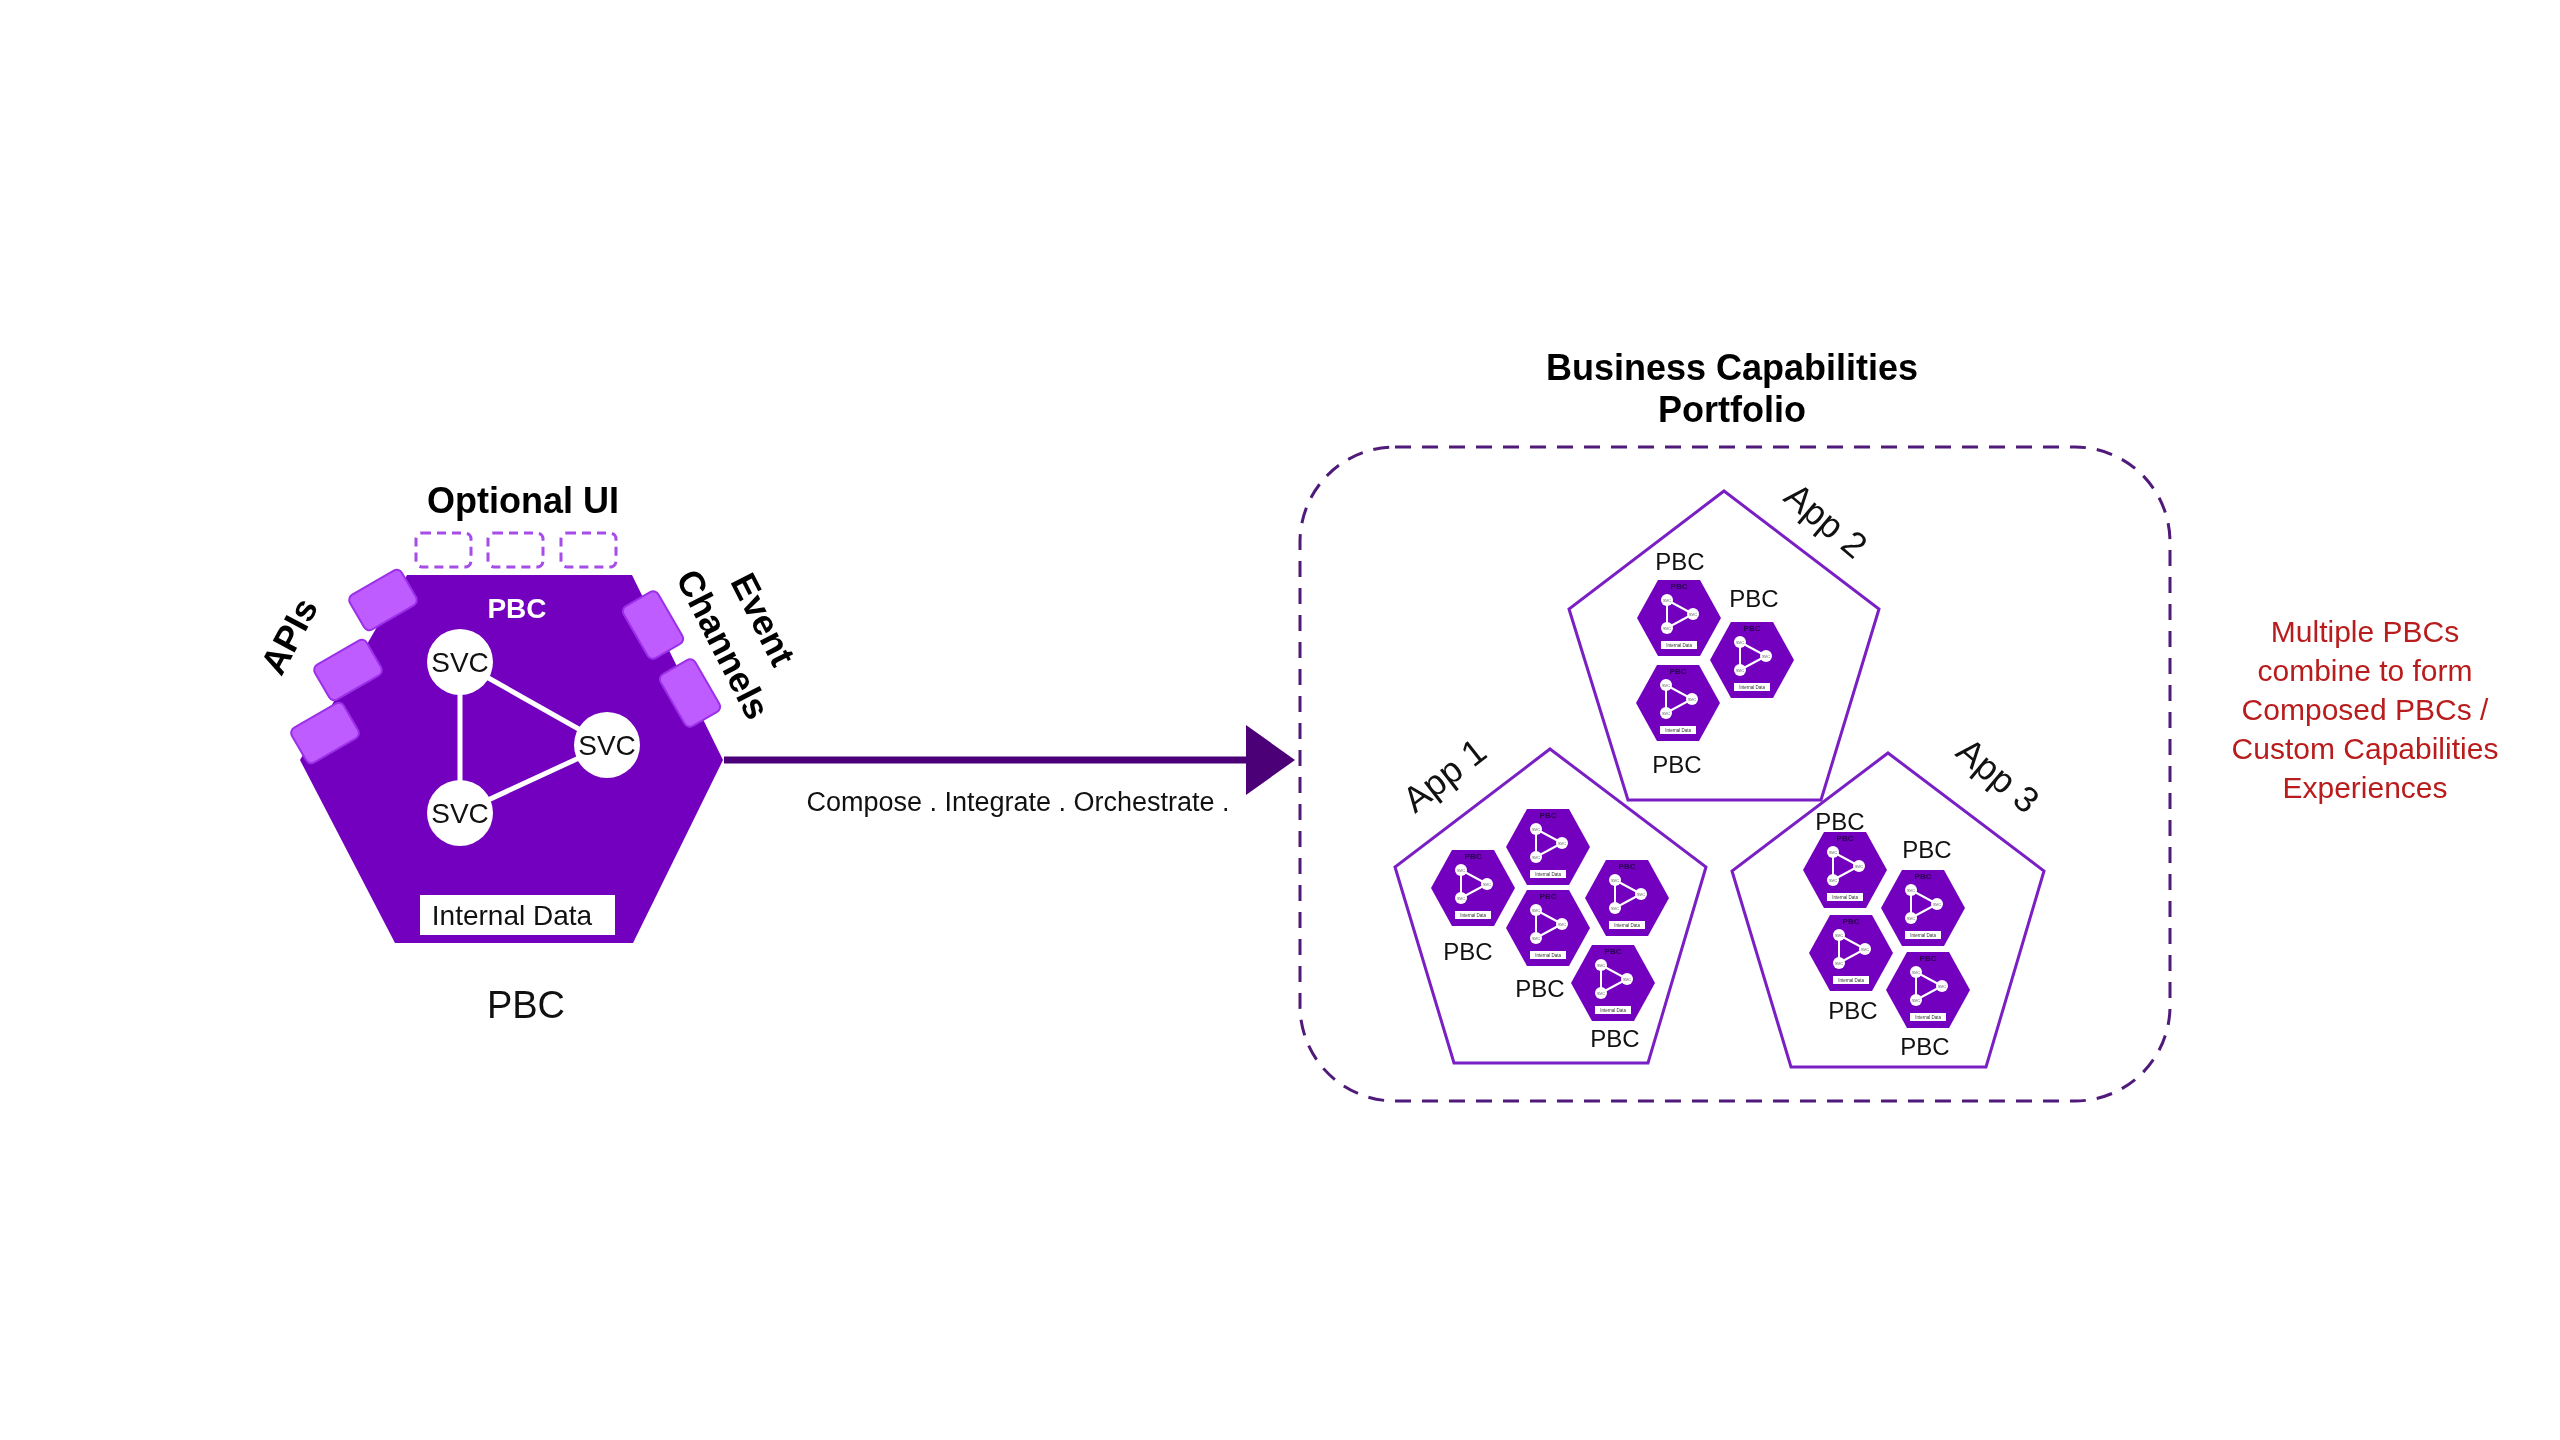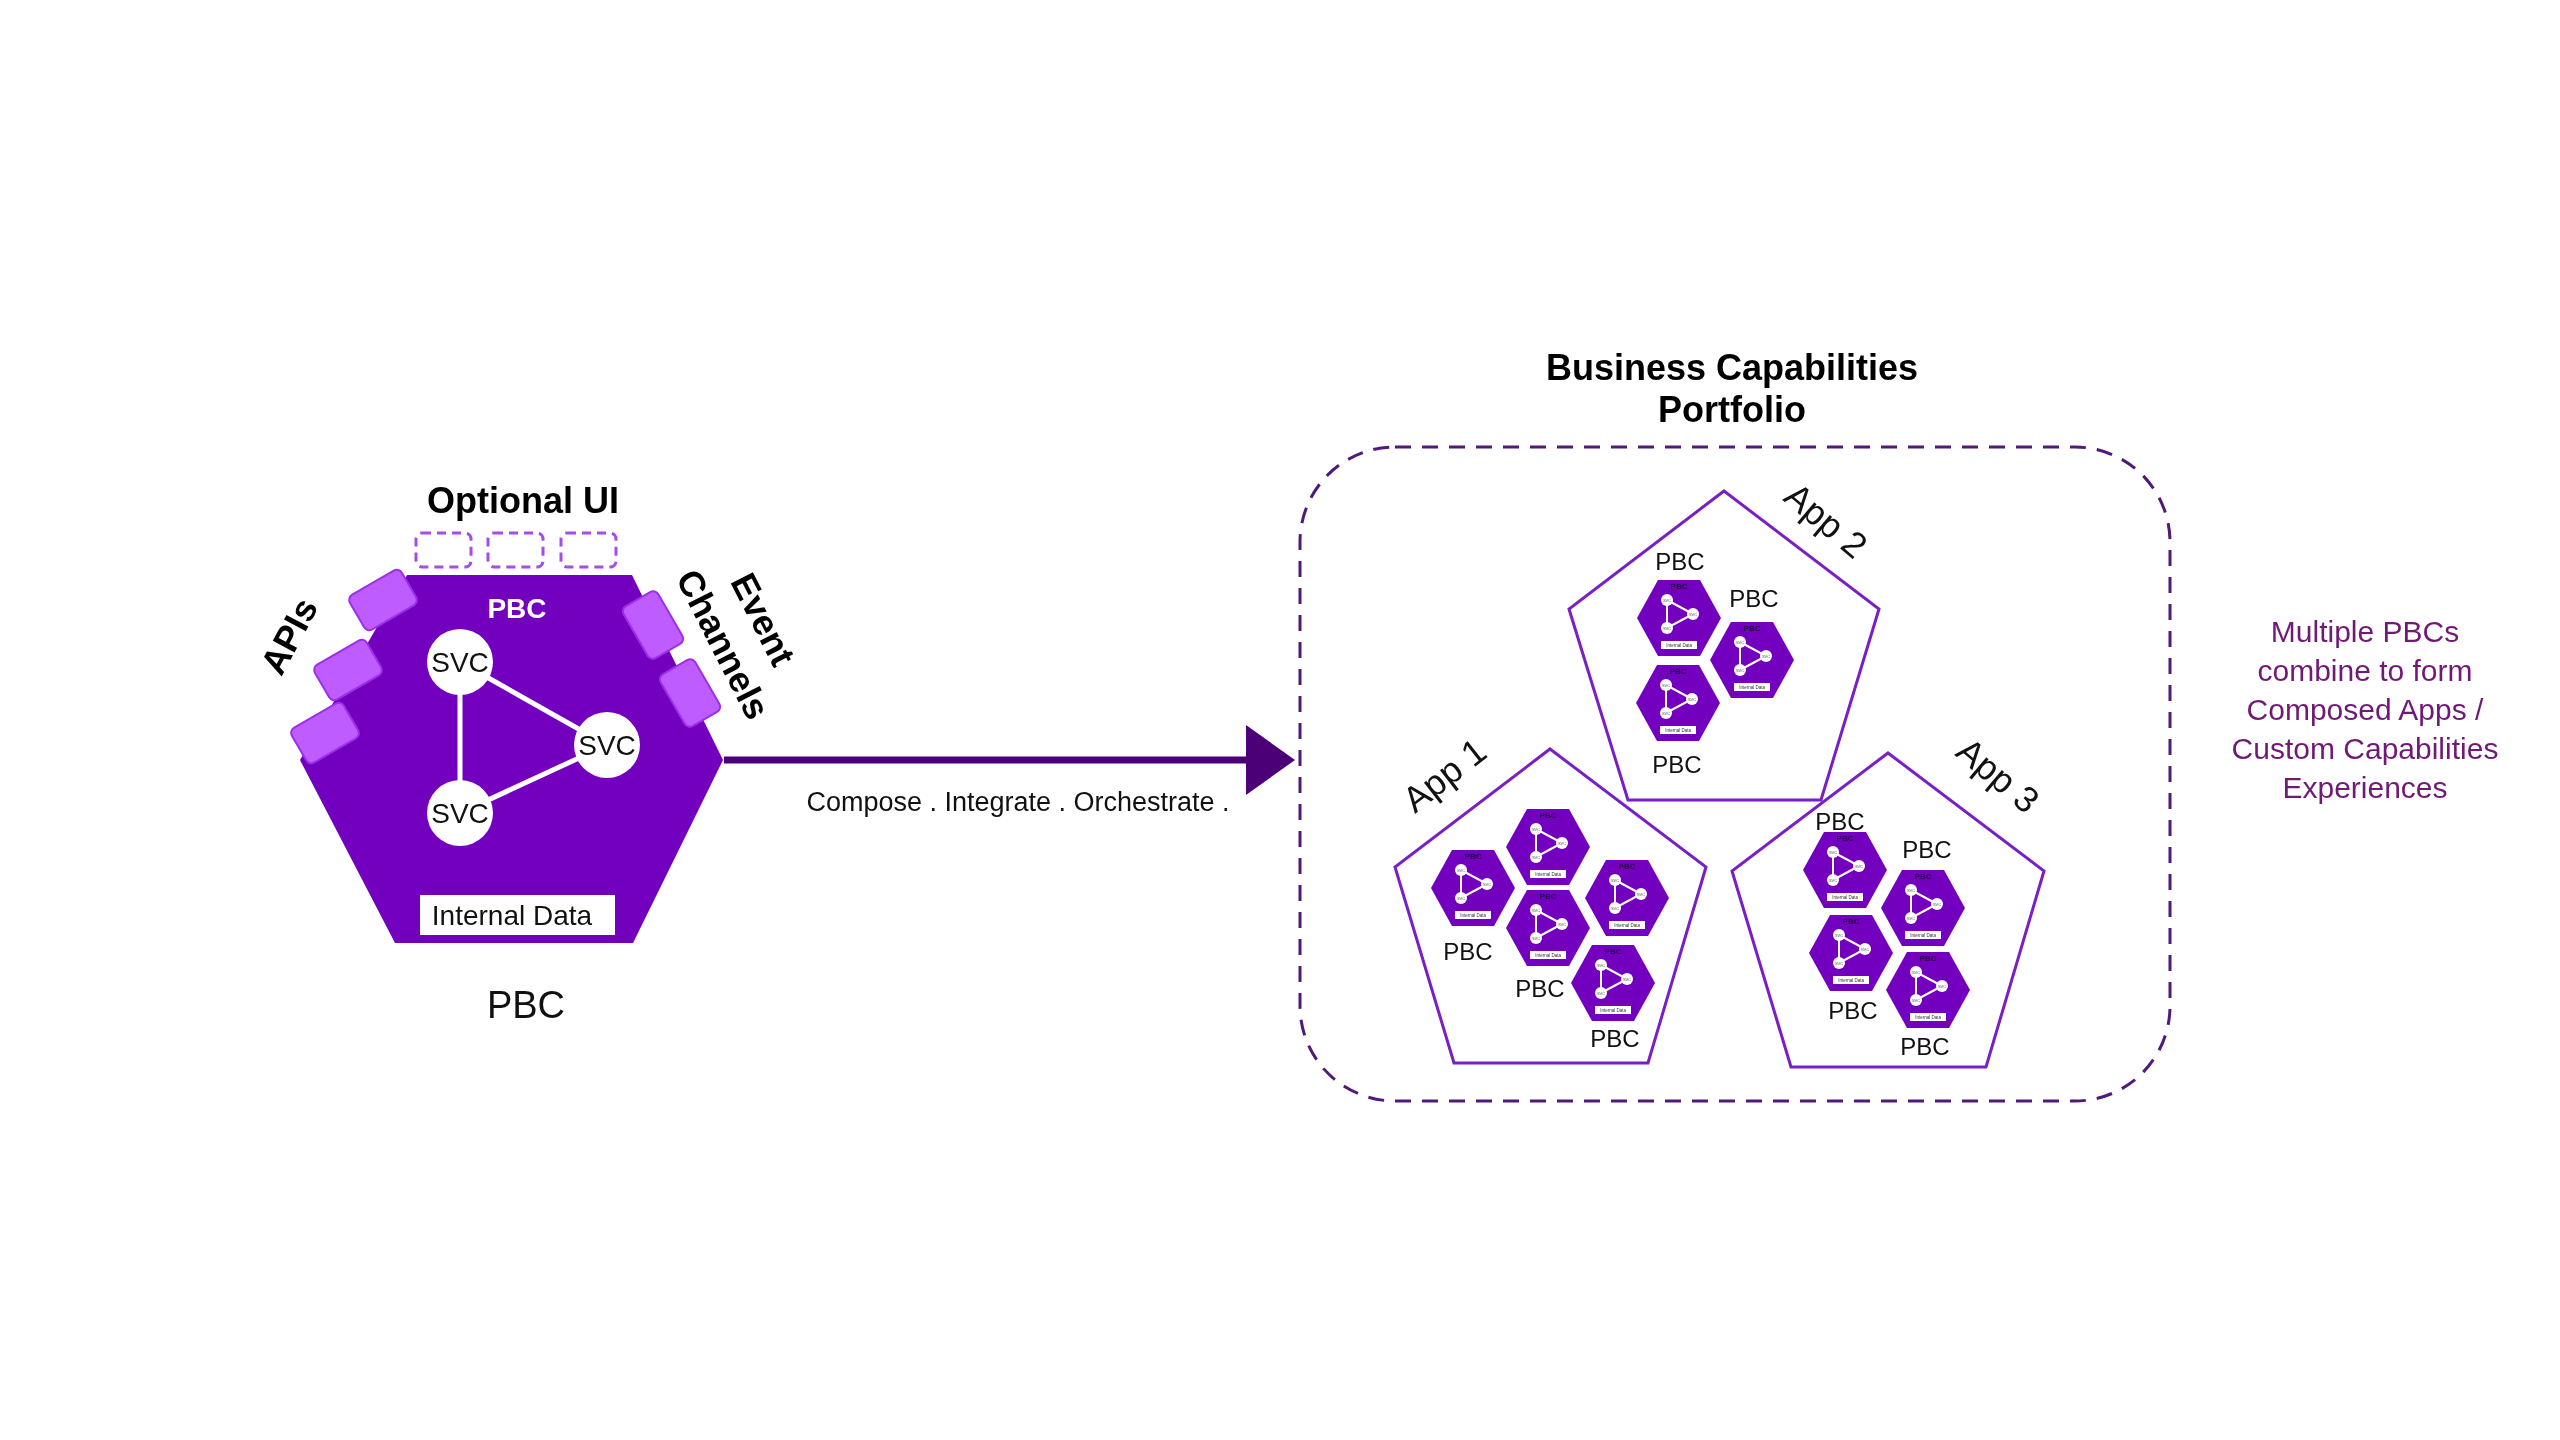--- a/index.html
+++ b/index.html
@@ -3,21 +3,21 @@
 <meta charset="utf-8">
 <style>
   html, body { margin:0; padding:0; background:#ffffff; }
   body { width:2560px; height:1440px; position:relative; overflow:hidden;
          font-family:"Liberation Sans", sans-serif; }
   svg#diagram { position:absolute; left:0; top:0; }
   .bold { font-family:"Liberation Sans", sans-serif; font-weight:700; fill:#000; }
   .light { font-family:"Liberation Sans", sans-serif; fill:#111; }
   .side-text { position:absolute; left:2215px; top:612px; width:300px; text-align:center;
                font-family:"Liberation Sans", sans-serif; font-size:30px; line-height:39px;
-               color:#701a75; }
+               color:#b91c1c; }
   .side-text span { display:block; }
 </style>
 </head>
 <body>
 
 <svg id="diagram" width="2560" height="1440" viewBox="0 0 2560 1440">
   <defs>
     <marker id="arrowhead" markerWidth="10" markerHeight="10" refX="6" refY="5" orient="auto" markerUnits="strokeWidth">
       <path d="M0,0 L7,5 L0,10 z" class="arrow-fill" fill="#4b0078"></path>
     </marker>
@@ -288,16 +288,16 @@
       <text class="light" x="1927" y="858" font-size="24" text-anchor="middle">PBC</text>
       <text class="light" x="1853" y="1019" font-size="24" text-anchor="middle">PBC</text>
       <text class="light" x="1925" y="1055" font-size="24" text-anchor="middle">PBC</text>
     </g>
   </g>
 </svg>
 
 <div class="side-text">
   <span>Multiple PBCs</span>
   <span>combine to form</span>
-  <span>Composed Apps /</span>
+  <span>Composed PBCs /</span>
   <span>Custom Capabilities</span>
   <span>Experiences</span>
 </div>
 
 </body></html>

